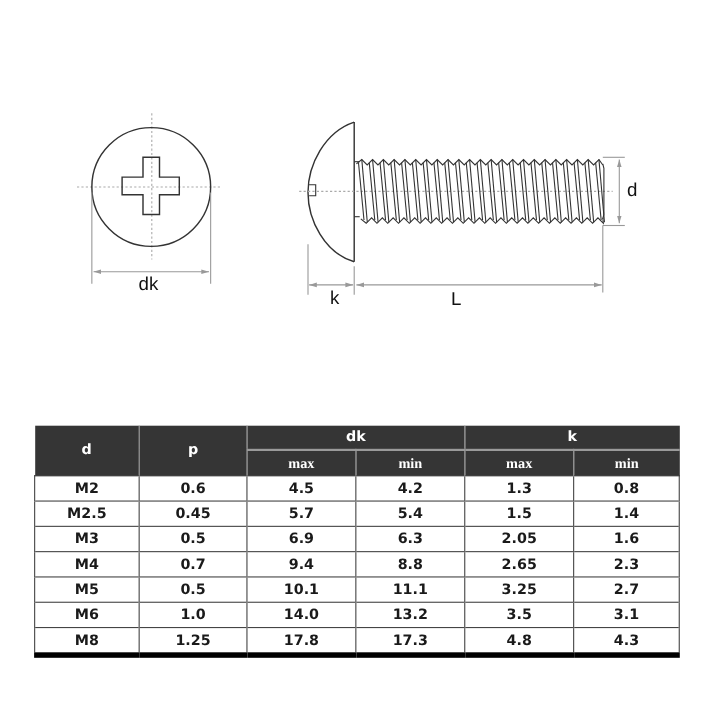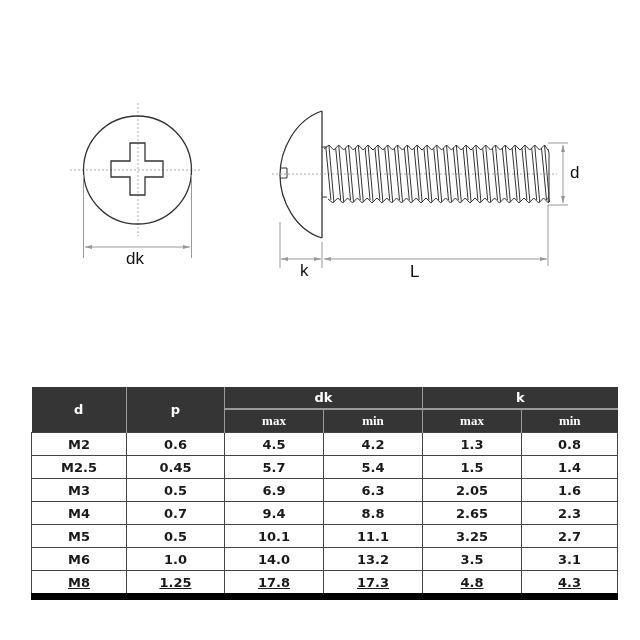--- a/index.html
+++ b/index.html
@@ -19,21 +19,21 @@
   }
   table.spec th:last-child { border-right: none; }
   table.spec tr.h1 th { height: 21px; }
   table.spec tr.h2 th { height: 22px; border-bottom: none; font-family: Liberation Serif, serif; }
   table.spec th.rowspan { height: 45px; border-bottom: none; }
   table.spec td {
     color: #1a1a1a; height: 22px; background: #fff;
     border-right: 1px solid #444; border-top: 1px solid #444;
   }
   table.spec td:first-child { border-left: 1px solid #444; }
-  table.spec tr:last-child td { border-bottom: 7px solid #000000; text-decoration: underline; }
+  table.spec tr:last-child td { border-bottom: 5px solid #000000; }
 </style>
 </head>
 <body>
 
 <svg id="drawing" viewBox="0 0 640 360" xmlns="http://www.w3.org/2000/svg">
   <defs>
     <marker id="arr" viewBox="0 0 10 10" refX="10" refY="5" markerWidth="7" markerHeight="7" orient="auto-start-reverse">
       <path d="M0,2 L10,5 L0,8 z" fill="#999"></path>
     </marker>
   </defs>

